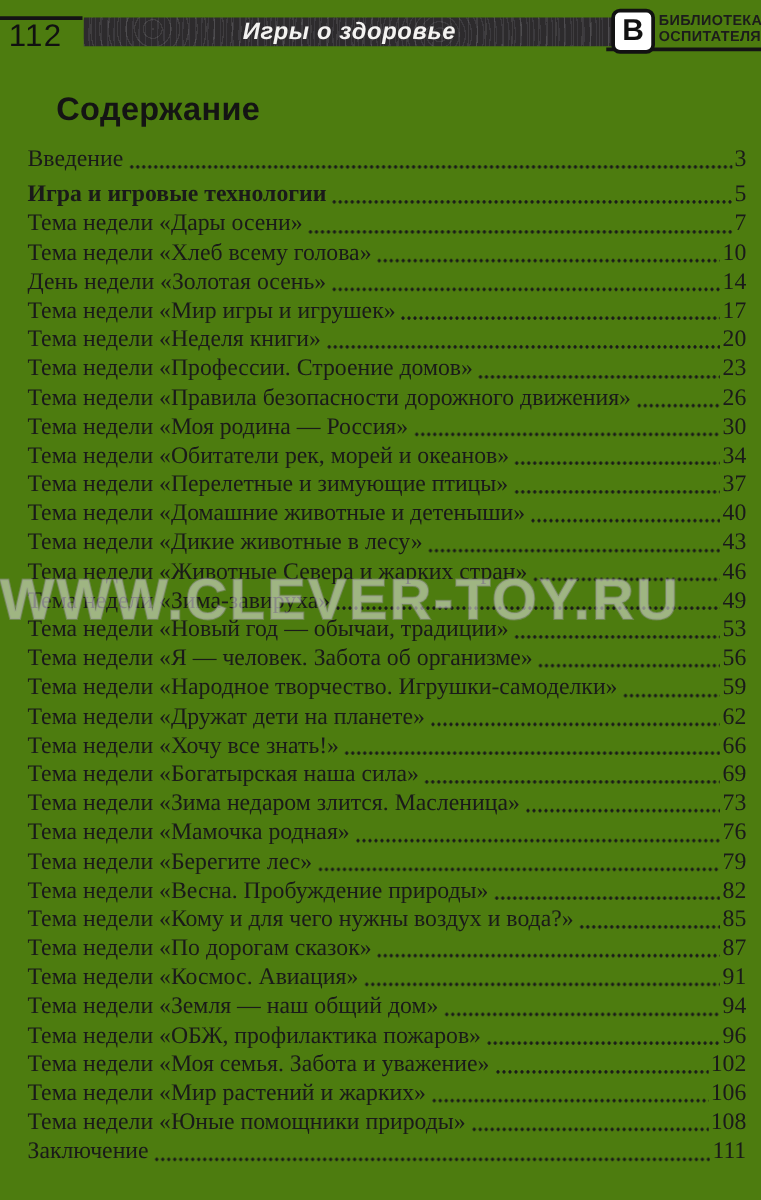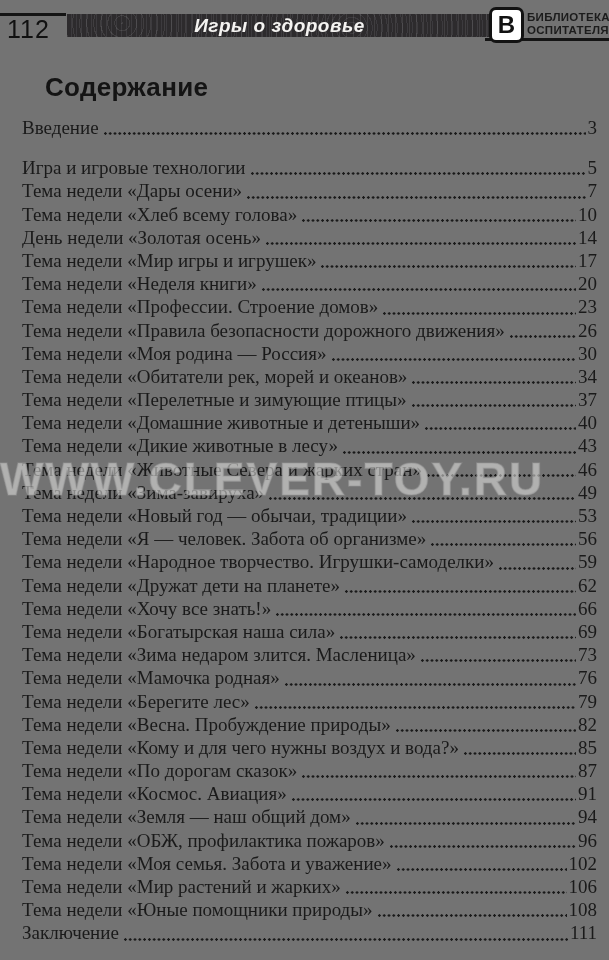--- a/index.html
+++ b/index.html
@@ -1,19 +1,19 @@
 <!DOCTYPE html>
 <html><head>
 <meta charset="utf-8">
 <style>
   html,body { margin:0; padding:0; background:#e8e8e6; }
   .page {
     position: relative;
     width: 609px; height: 960px;
-    background: #737373;
+    background: #4d7c0f;
     overflow: hidden;
     font-family: "Liberation Serif", serif;
     color: #1a1a1a;
   }
   
   .top-rule {
     position: absolute; left: 0; top: 13px; width: 66px; height: 3px;
     background: #141414;
   }
   .page-num {
@@ -66,22 +66,22 @@
     margin: 0; padding: 73px 0 0 45px;
     font-family: "Liberation Sans", sans-serif;
     font-size: 26px; font-weight: bold; letter-spacing: 0.3px; color:#141414;
     line-height: 28px;
   }
   .toc { margin: 16px 12px 0 22px; position: relative; z-index: 1; }
   .toc-row {
     display: flex; align-items: baseline;
     height: 23.2px; font-size: 19px;
   }
-  .toc-row:first-of-type { margin-bottom: 17px; justify-content: space-between; }
-  .toc-row.bold .toc-label { font-weight: normal; }
+  .toc-row:first-of-type { margin-bottom: 5px; justify-content: space-between; }
+  .toc-row.bold .toc-label { font-weight: bold; }
   .toc-label { white-space: nowrap; }
   .leader {
     flex: 1; align-self: flex-end;
     height: 3px; margin: 0 2px 5px 4px;
     background-image: radial-gradient(circle, #191919 1.1px, rgba(0,0,0,0) 1.45px);
     background-size: 4.8px 3px;
     background-repeat: repeat-x;
     background-position: left center;
     min-width: 8px;
   }

